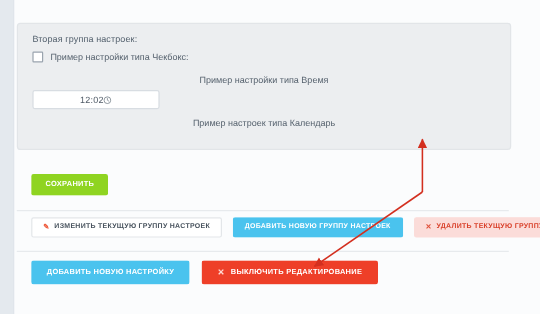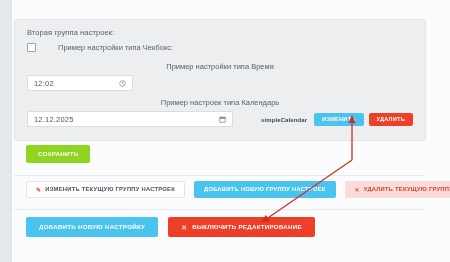--- a/index.html
+++ b/index.html
@@ -53,21 +53,21 @@
   .group-card-body {
     padding: 0 12px 13px 12px;
   }
 
   .field-row {
     margin-top: 7px;
   }
   .checkbox-line {
     display: flex;
     align-items: center;
-    gap: 22px;
+    gap: 6px;
     margin-top: 2px;
     margin-bottom: 10px;
   }
   .cbox {
     width: 7px; height: 7px;
     border: 1px solid #9aa4ae;
     background: #fff;
     border-radius: 1px;
     flex: none;
   }
@@ -78,21 +78,21 @@
   .field-label {
     font-size: 7.5px;
     color: #56626e;
     margin-bottom: 4px;
     display: block;
     text-align: center;
   }
   .input-shell {
     display: flex;
     align-items: center;
-    justify-content: space-between;
+    justify-content: center;
     background: #ffffff;
     border: 1px solid #d8dde2;
     border-radius: 2px;
     height: 16px;
     padding: 0 6px;
     box-sizing: border-box;
   }
   .input-shell.w-time { width: 106px; }
   .input-shell.w-date { width: 206px; }
   .input-value {
@@ -245,37 +245,20 @@
               <circle cx="8" cy="8" r="6.4" fill="none" stroke="currentColor" stroke-width="1.4"></circle>
               <path d="M8 4.4V8l2.5 1.6" fill="none" stroke="currentColor" stroke-width="1.3" stroke-linecap="round"></path>
             </svg>
           </span>
         </div>
       </div>
 
       <div class="field-row">
         <span class="field-label">Пример настроек типа Календарь</span>
 
-        <div class="calendar-row">
-          <div class="input-shell w-date">
-            <span class="input-value">12.12.2025</span>
-            <span class="input-icon">
-              <svg width="7" height="7" viewBox="0 0 16 16" aria-hidden="true">
-                <rect x="1.6" y="2.8" width="12.8" height="11.6" rx="1" fill="none" stroke="currentColor" stroke-width="1.5"></rect>
-                <rect x="1.6" y="2.8" width="12.8" height="3.2" fill="currentColor"></rect>
-              </svg>
-            </span>
-          </div>
-
-          <div class="calendar-actions">
-            <span class="tiny-tag">simpleCalendar</span>
-            <button class="btn btn-sm btn-info">ИЗМЕНИТЬ</button>
-            <button class="btn btn-sm btn-danger">УДАЛИТЬ</button>
-          </div>
-        </div>
       </div>
 
     </div>
   </div>
 
   <button class="btn btn-save">СОХРАНИТЬ</button>
 
   <div class="rule rule-a"></div>
 
   <div class="toolbar toolbar-groups">

